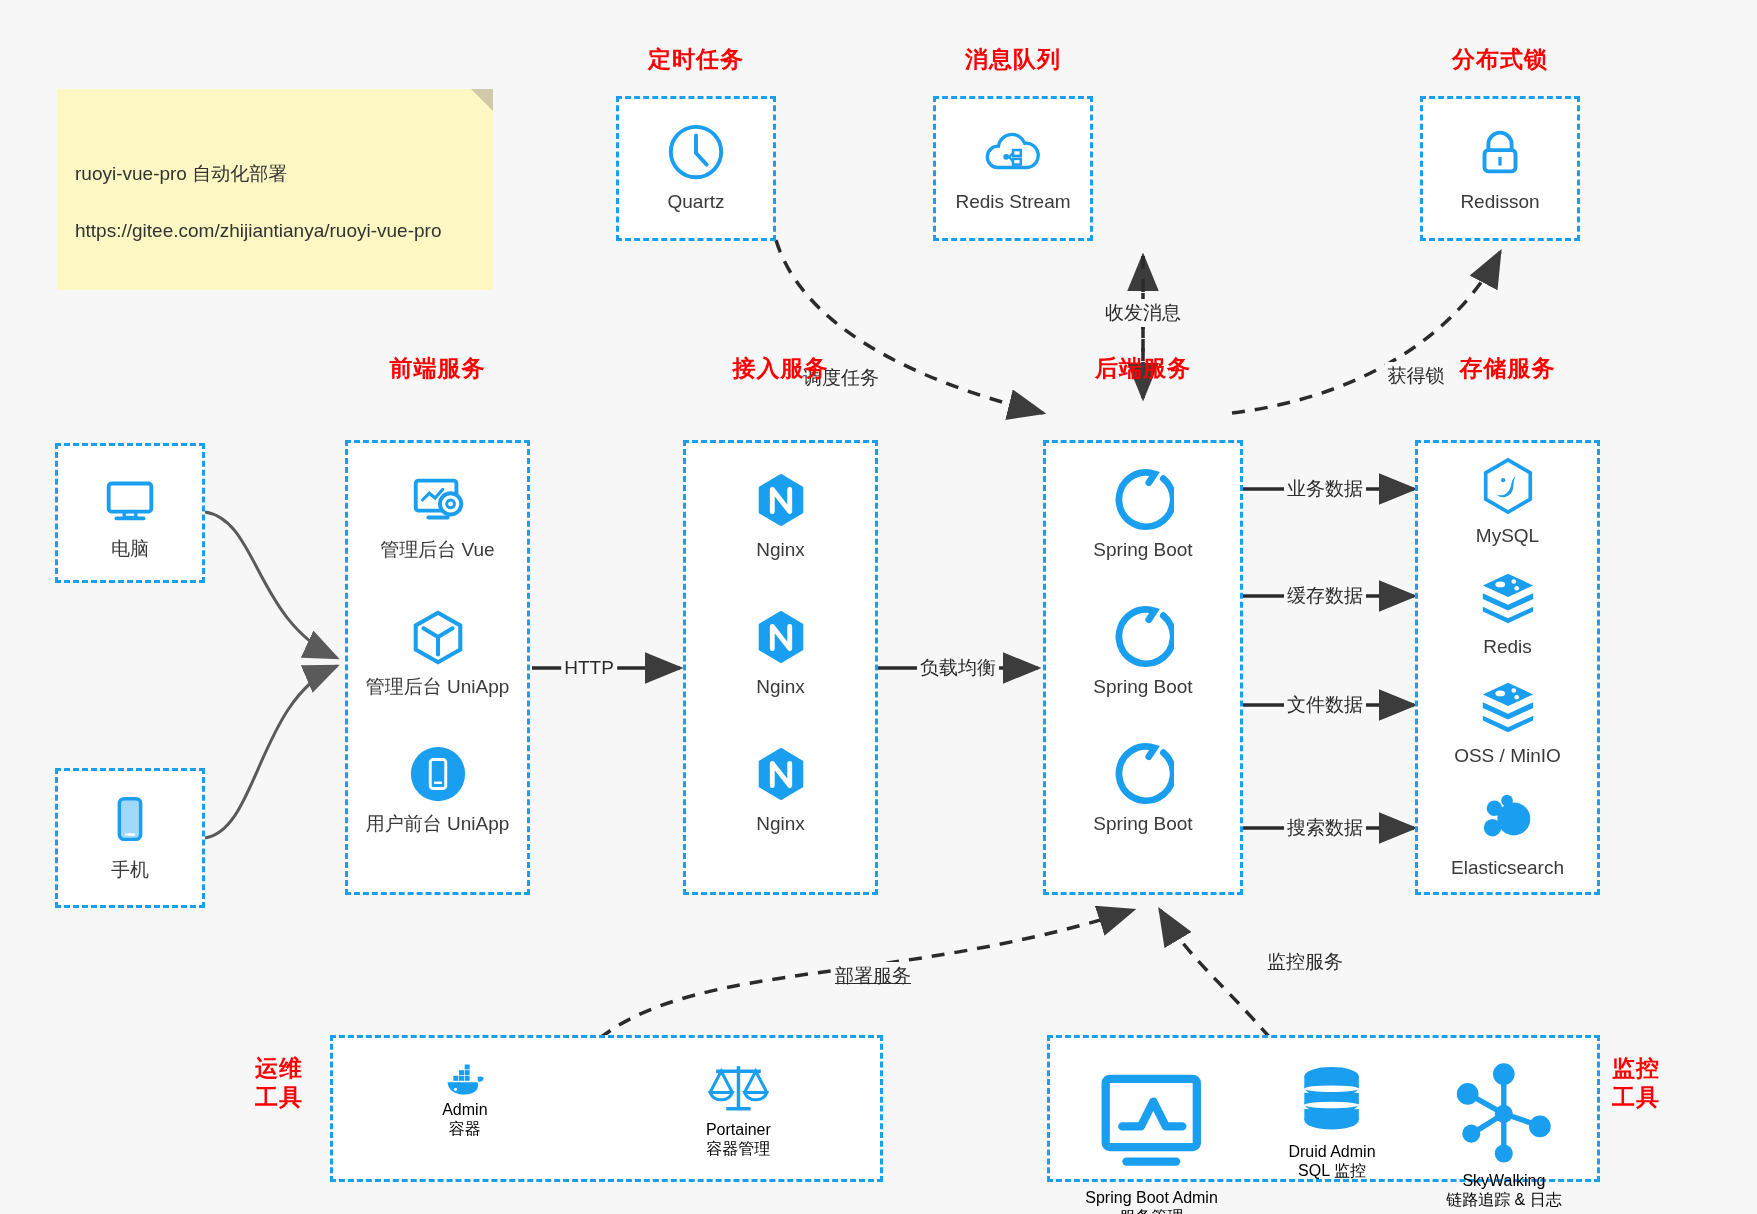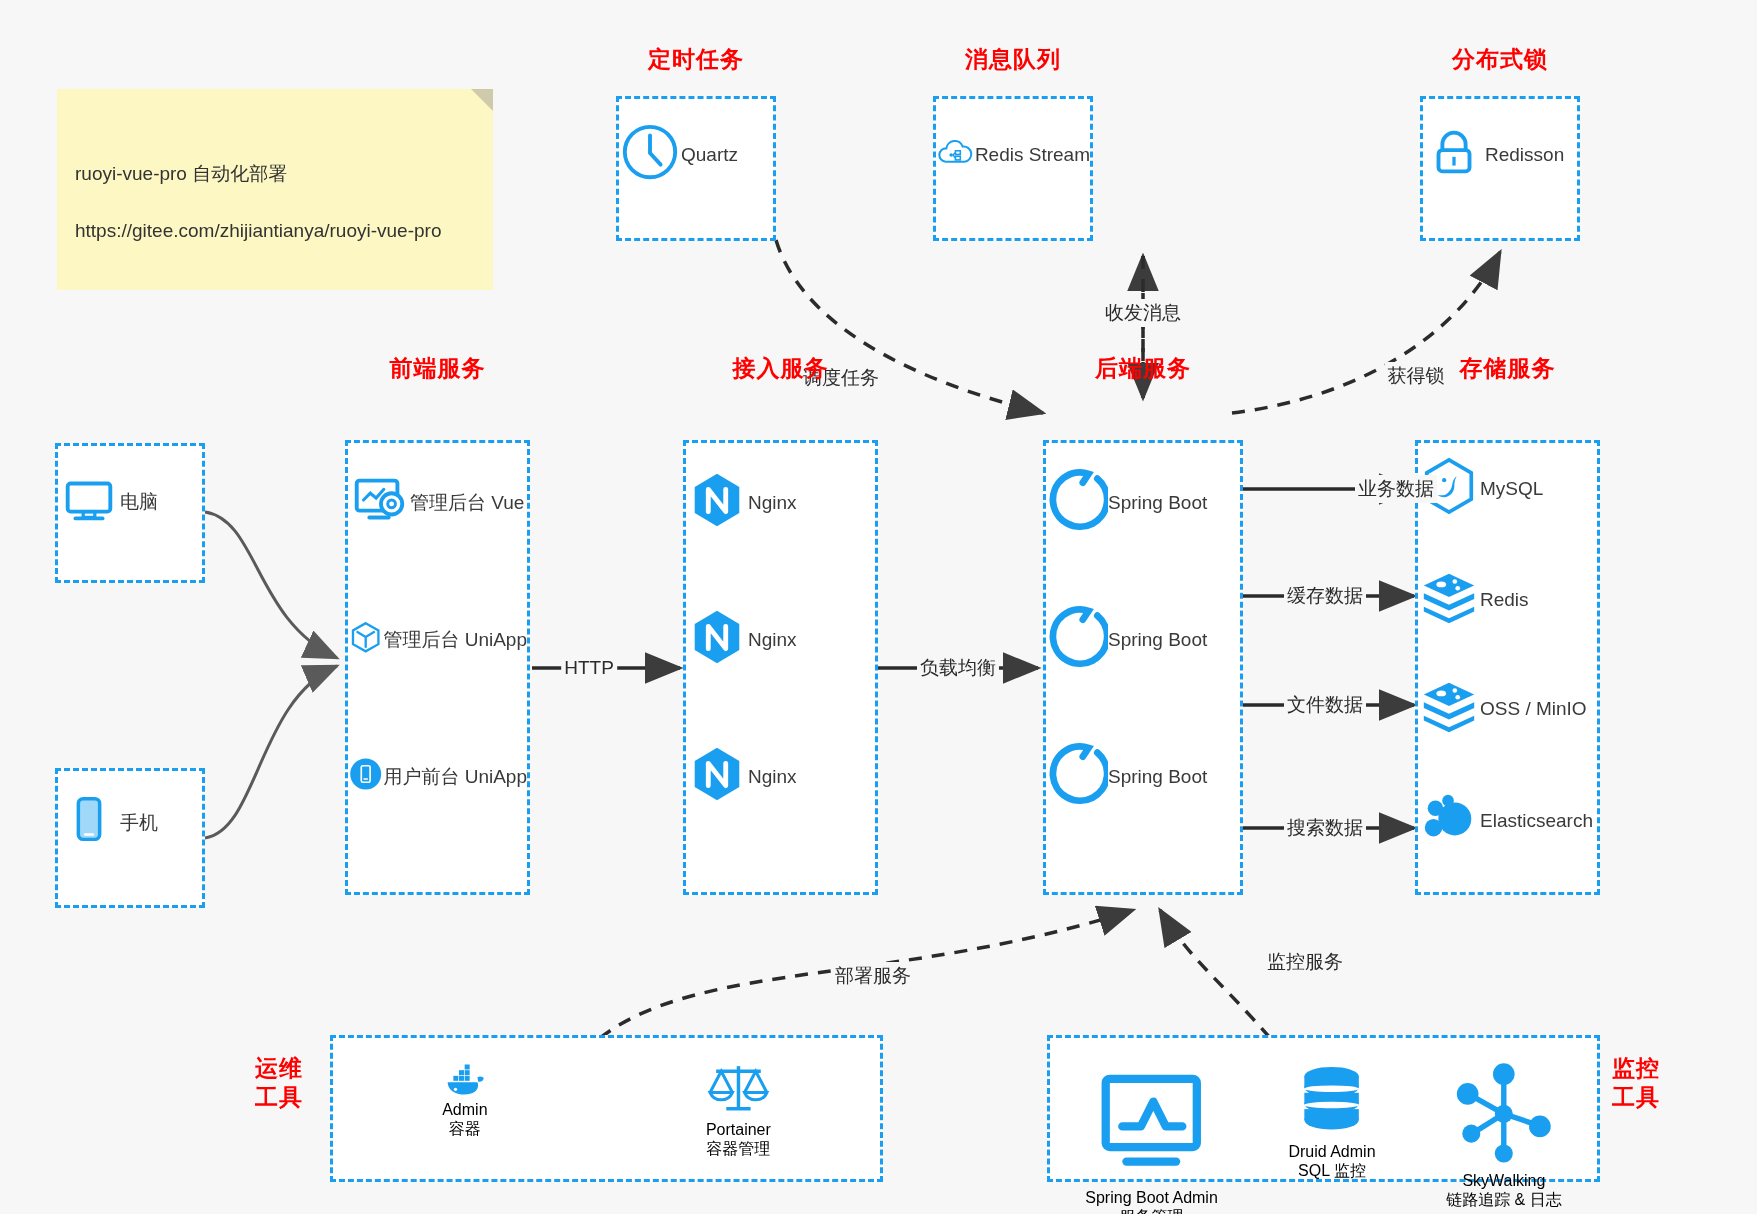--- a/index.html
+++ b/index.html
@@ -34,21 +34,21 @@
   .grp-title{
     position:absolute;
     color:#ff0000;font-weight:bold;font-size:23px;
     text-align:center;white-space:nowrap;
     letter-spacing:1px;
   }
   .grp-title.side{line-height:1.25;}
 
   
   .node{
-    position:absolute;display:flex;
+    position:absolute;display:flex;flex-direction:column;
     align-items:center;justify-content:flex-start;
     width:100%;
   }
   .node .ic{width:62px;height:62px;display:block;}
   .node .lbl{
     margin-top:7px;font-size:19px;color:#3a3a3a;
     text-align:center;white-space:nowrap;line-height:1.3;
   }
 
   .hrow{position:absolute;display:flex;justify-content:space-around;align-items:flex-start;width:100%;}
@@ -288,25 +288,25 @@
           <ellipse cx="24" cy="19" rx="5" ry="3" fill="#ffffff"></ellipse>
           <circle cx="38" cy="16" r="2.4" fill="#ffffff"></circle>
           <circle cx="41" cy="23" r="2.4" fill="#ffffff"></circle>
         </svg>
       <div class="lbl">OSS / MinIO</div>
     </div>
   </div>
 
   <div class="elabel" style="left:589px;top:668px;">HTTP</div>
   <div class="elabel" style="left:958px;top:668px;font-family:Liberation Mono, monospace;">负载均衡</div>
-  <div class="elabel" style="left:1396px;top:489px;text-align:center;">业务数据</div>
+  <div class="elabel" style="left:1325px;top:489px;text-align:center;">业务数据</div>
   <div class="elabel" style="left:1325px;top:596px;">缓存数据</div>
   <div class="elabel" style="left:1325px;top:705px;">文件数据</div>
   <div class="elabel" style="left:1325px;top:828px;">搜索数据</div>
-  <div class="elabel" style="left:873px;top:976px;">部署服务</div>
+  <div class="elabel" style="left:873px;top:976px;text-decoration:underline;">部署服务</div>
   <div class="elabel" style="left:1305px;top:962px;text-align:right;">监控服务</div>
 
   <div class="grp-title side" style="left:255px;top:1054px;width:70px;text-align:left;">
     <div>运维</div>
     <div>工具</div>
   </div>
   <div class="grp" style="left:330px;top:1035px;width:553px;height:147px;">
     <div class="hrow" style="top:18px;">
       <div class="hitem">
         <svg class="ic" viewBox="0 0 64 64">

